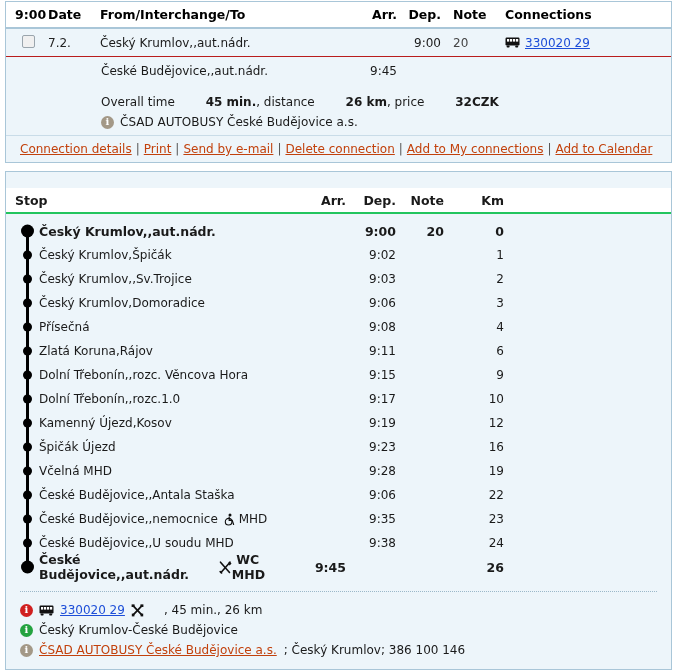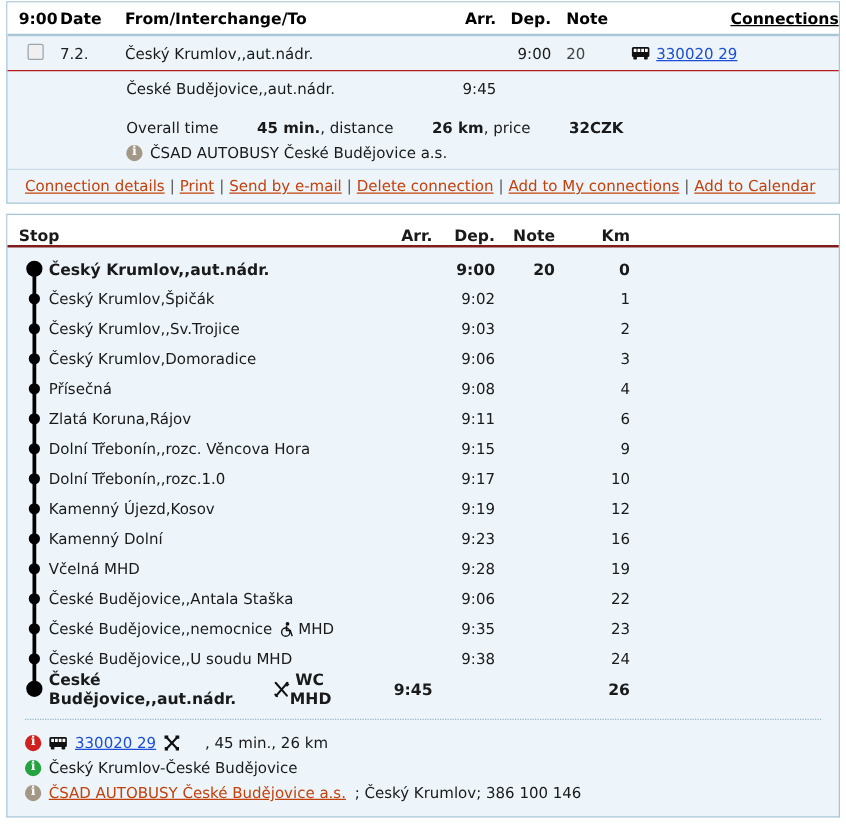--- a/index.html
+++ b/index.html
@@ -35,21 +35,21 @@
     font-weight: bold;
     font-size: 12.5px;
     color: #000;
   }
   .conn-head .c-time   { width: 42px; padding-left: 9px; }
   .conn-head .c-date   { width: 52px; }
   .conn-head .c-from   { flex: 1; }
   .conn-head .c-arr    { width: 46px; text-align: right; }
   .conn-head .c-dep    { width: 44px; text-align: right; }
   .conn-head .c-note   { width: 64px; text-align: left; padding-left:12px;}
-  .conn-head .c-conn   { width: 166px; text-align: right; text-decoration: underline; }
+  .conn-head .c-conn   { width: 166px; text-align: left; }
 
   .conn-row {
     display: flex;
     align-items: center;
     height: 28px;
   }
   .conn-row.sep { border-bottom: 1px solid #b91c1c; }
   .conn-row .c-chk  { width: 42px; padding-left: 16px; }
   .conn-row .c-date { width: 52px; color:#222; }
   .conn-row .c-from { flex: 1; }
@@ -92,26 +92,27 @@
     padding: 6px 0 6px 14px;
     font-size: 12px;
   }
   .linkbar .sepchar { color: #555; padding: 0 4px; }
 
   
   #stops-panel { margin-top: 8px; }
 
   .stops-head {
     display: flex;
-    align-items: flex-end;
+    align-items: center;
     background: #ffffff;
-    border-bottom: 2px solid #7f1d1d;
+    border-bottom: 2px solid #22c55e;
     height: 26px;
     font-weight: bold;
     font-size: 12.5px;
+    margin-top: 16px;
   }
   .stops-head .s-stop { flex: 1; padding-left: 9px; }
   .stops-head .s-arr  { width: 56px; text-align: right; }
   .stops-head .s-dep  { width: 50px; text-align: right; }
   .stops-head .s-note { width: 48px; text-align: right; }
   .stops-head .s-km   { width: 60px; text-align: right; }
   .stops-head .s-pad  { width: 167px; }
 
   .stops-body { position: relative; padding: 5px 0 4px 0; }
 
@@ -340,21 +341,21 @@
         </div>
         <div class="s-arr"></div>
         <div class="s-dep">9:19</div>
         <div class="s-note"></div>
         <div class="s-km">12</div>
         <div class="s-pad"></div>
       </div>
       <div class="srow">
         <div class="dot"></div>
         <div class="s-stop">
-          <span>Kamenný Dolní</span>
+          <span>Špičák Újezd</span>
         </div>
         <div class="s-arr"></div>
         <div class="s-dep">9:23</div>
         <div class="s-note"></div>
         <div class="s-km">16</div>
         <div class="s-pad"></div>
       </div>
       <div class="srow">
         <div class="dot"></div>
         <div class="s-stop">

